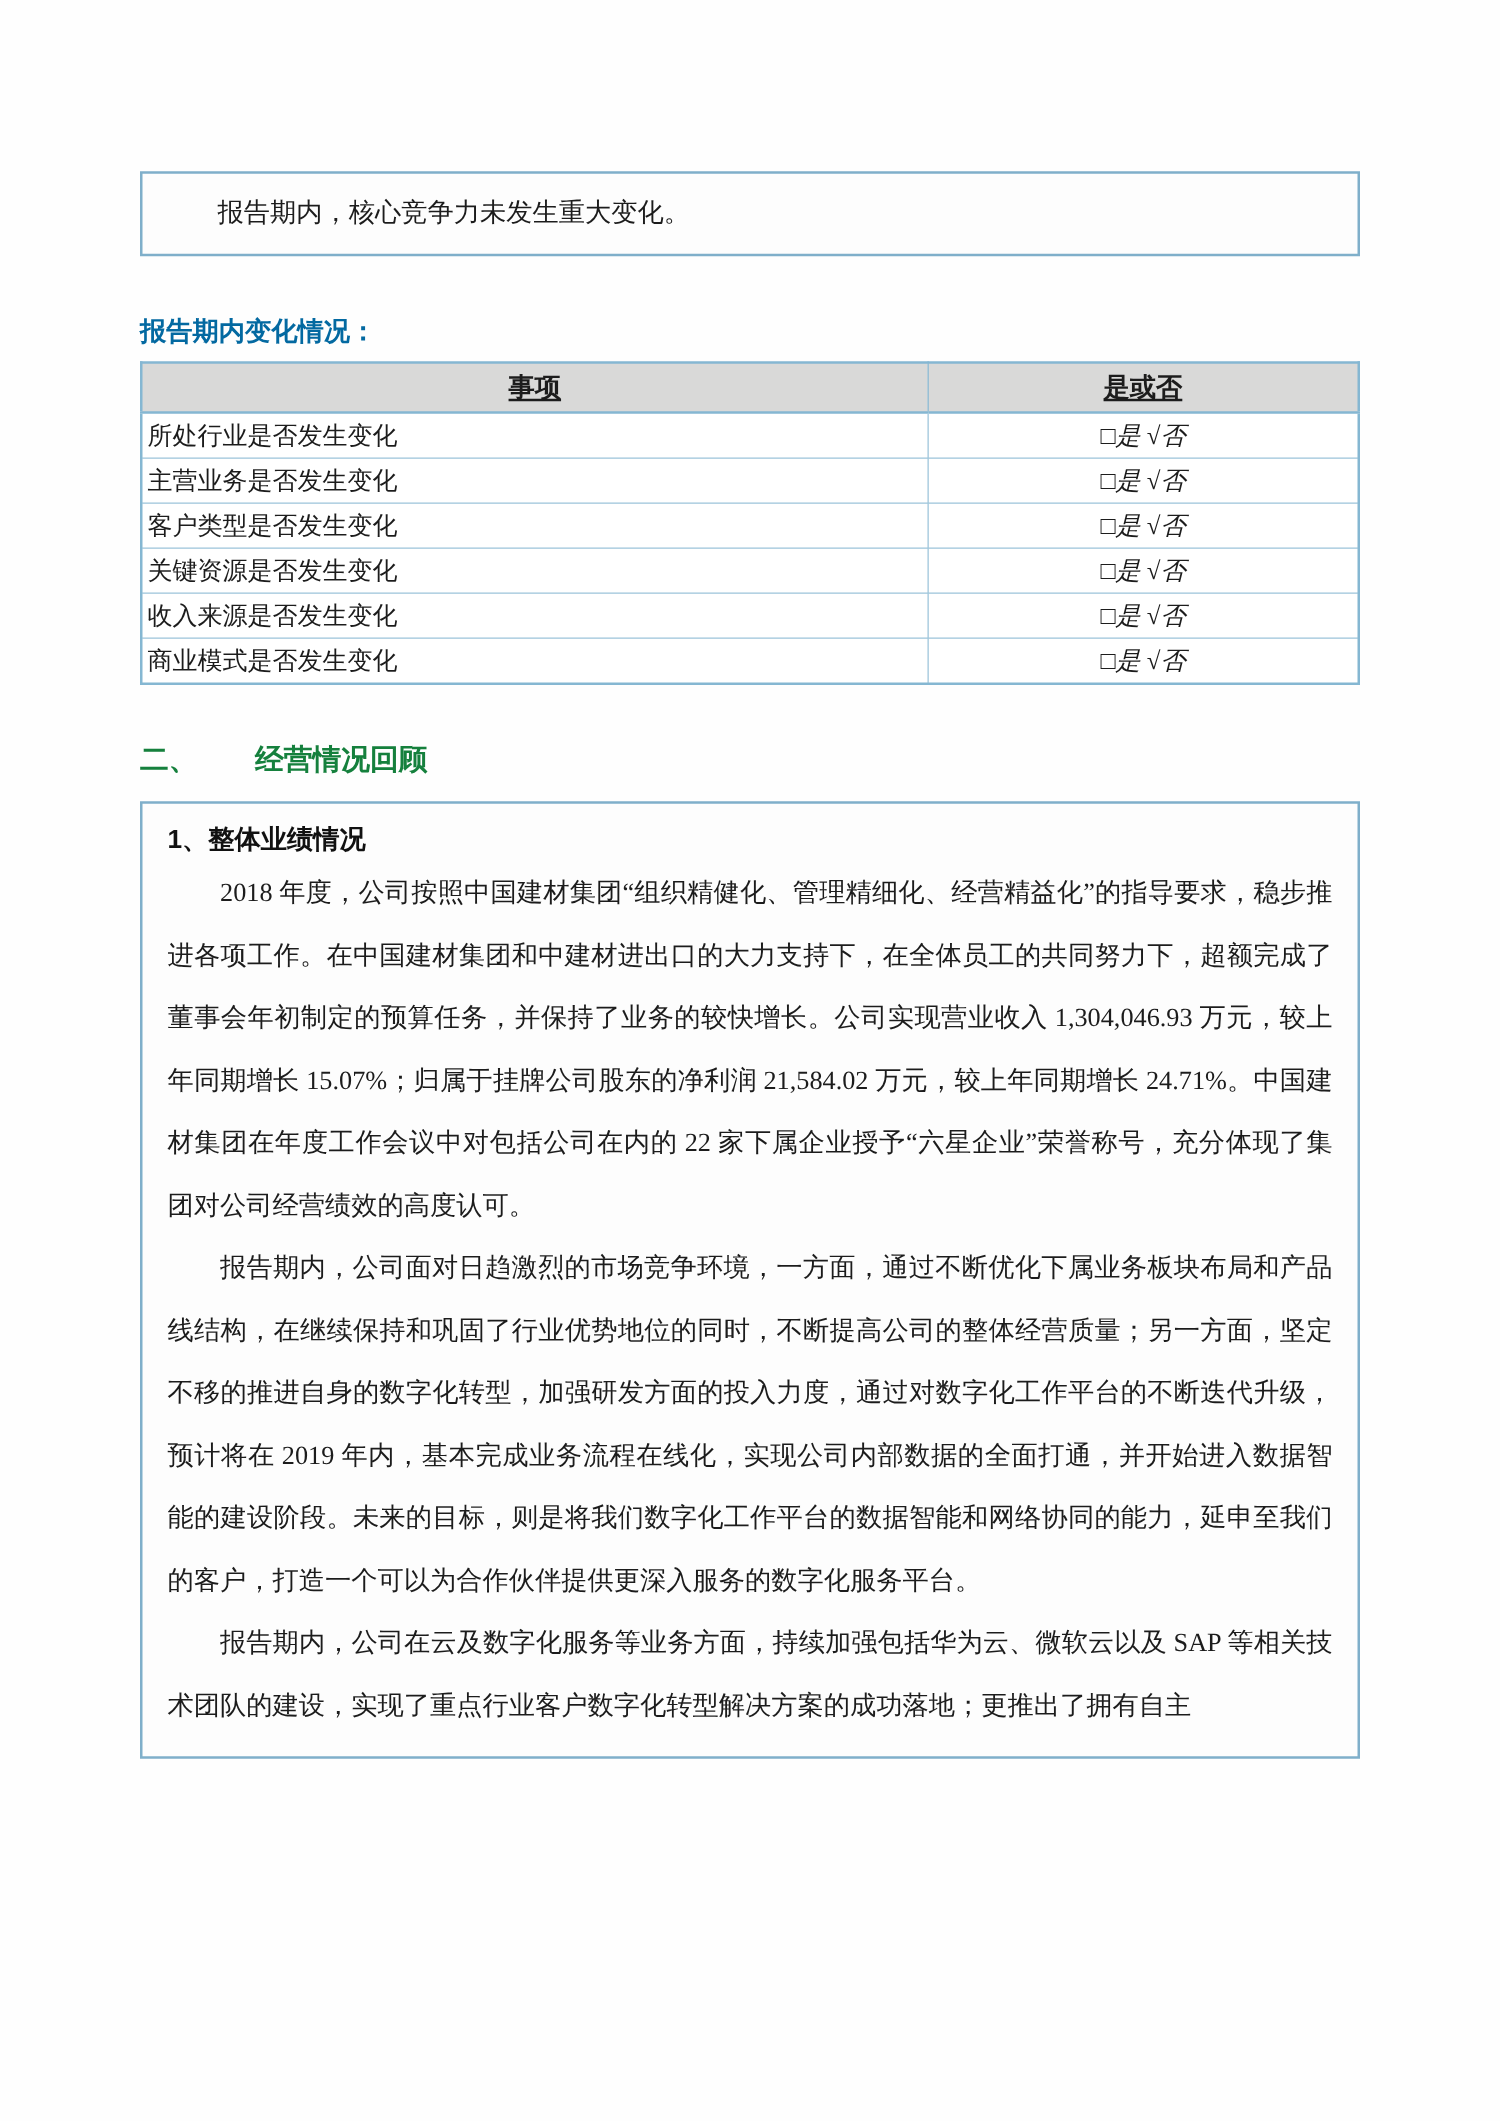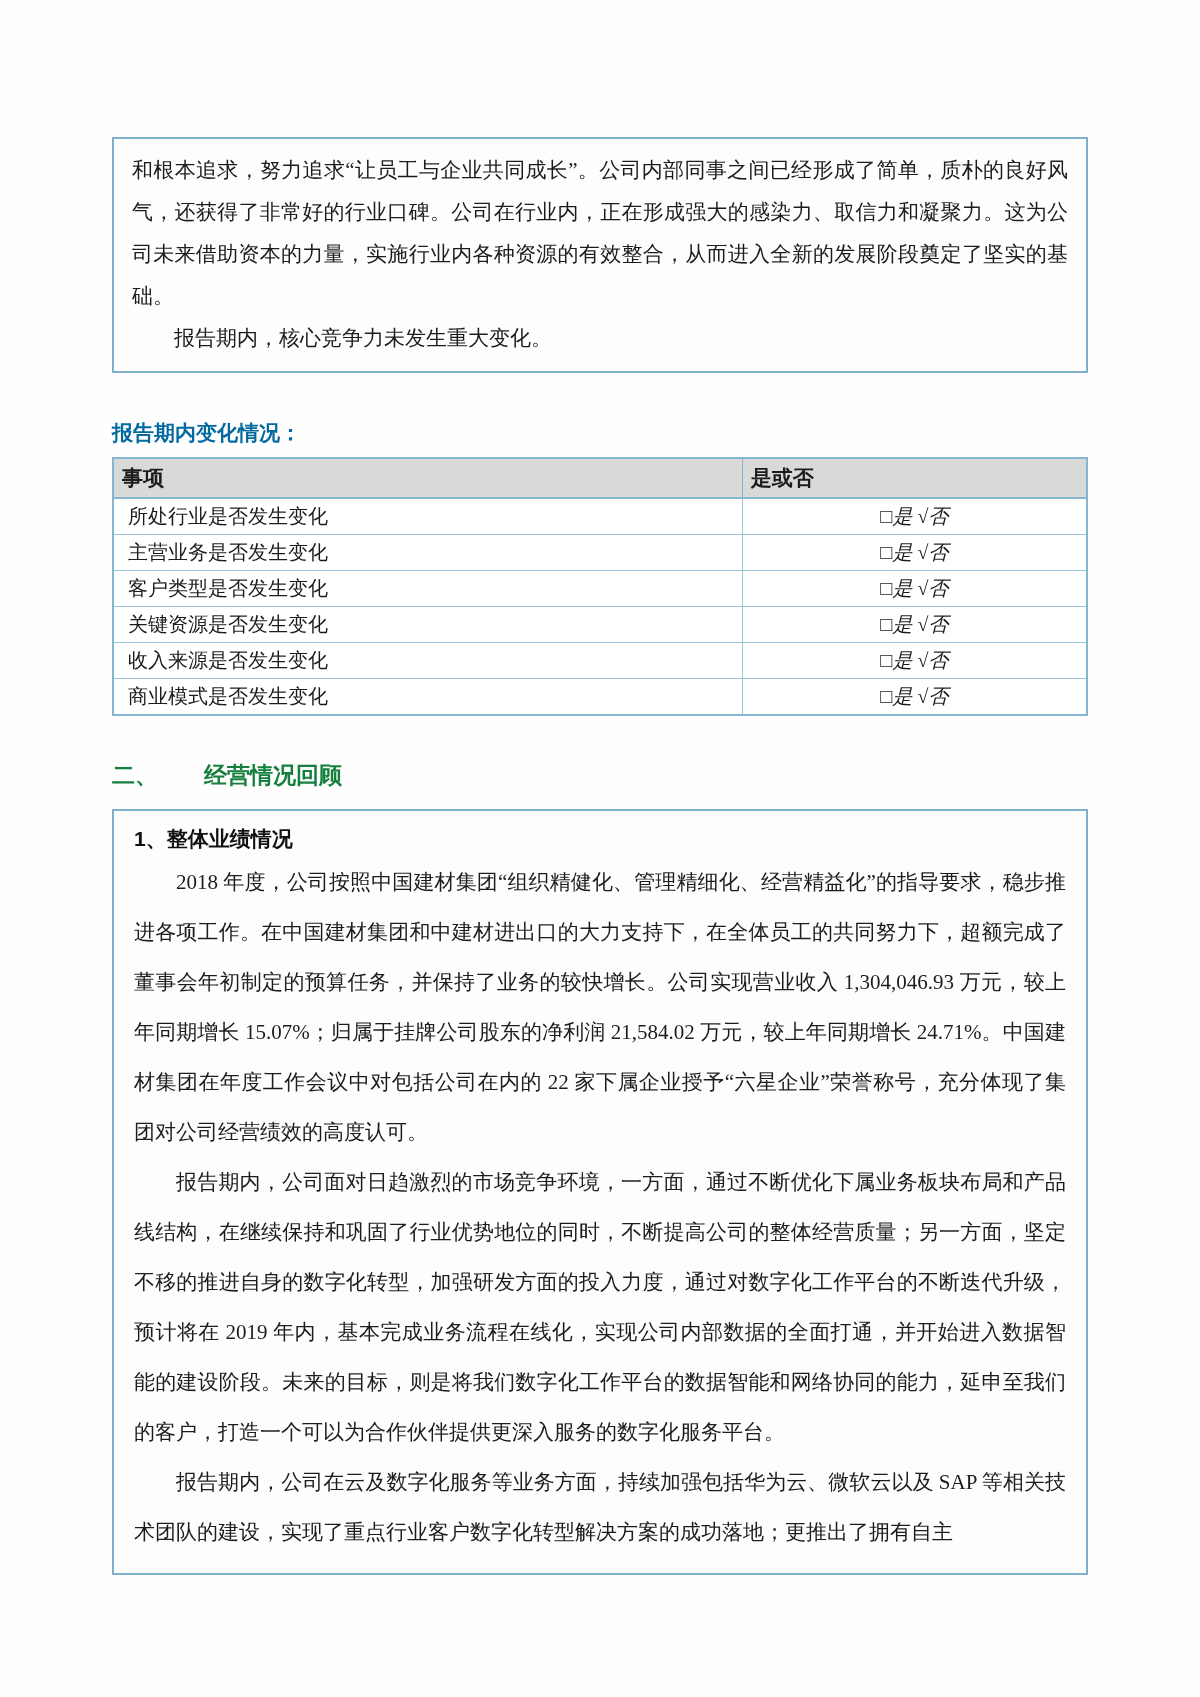--- a/index.html
+++ b/index.html
@@ -22,24 +22,24 @@
     margin:46px 0 0 0;font-family:"Liberation Sans","DejaVu Sans",sans-serif;
     font-weight:bold;font-size:21px;color:#0369a1;
   }
   
   table.changes{
     width:100%;border-collapse:collapse;margin-top:10px;
     border:2px solid #85b7d2;font-size:20px;
   }
   table.changes th{
     background:#d9d9d8;border:1px solid #85b7d2;border-bottom:2px solid #85b7d2;
-    font-weight:bold;font-size:21px;padding:5px 8px;text-align:left;
+    font-weight:bold;font-size:21px;padding:5px 8px;text-align:center;text-decoration:underline;
   }
   table.changes td{
-    border:1px solid #9cc4da;padding:4px 14px;height:25px;
+    border:1px solid #9cc4da;padding:4px 4px;height:25px;
     background:#fff;
   }
   table.changes td.item{text-align:left;}
   table.changes td.answer{text-align:center;font-style:italic;}
   table.changes col.c1{width:64.6%;}
   table.changes col.c2{width:35.4%;}
   
   .section-title{
     margin:44px 0 0 0;font-family:"Liberation Sans","DejaVu Sans",sans-serif;
     font-weight:bold;font-size:23px;color:#15803d;
@@ -62,21 +62,20 @@
   .performance-box p{
     margin:0;font-size:21px;line-height:50px;text-align:justify;text-indent:2em;
   }
 </style>
 </head>
 <body>
 
 <div class="page">
 
   <div class="intro-box">
-    <p>和根本追求，努力追求“让员工与企业共同成长”。公司内部同事之间已经形成了简单，质朴的良好风气，还获得了非常好的行业口碑。公司在行业内，正在形成强大的感染力、取信力和凝聚力。这为公司未来借助资本的力量，实施行业内各种资源的有效整合，从而进入全新的发展阶段奠定了坚实的基础。</p>
     <p class="indent">报告期内，核心竞争力未发生重大变化。</p>
   </div>
 
   <h3 class="changes-heading">报告期内变化情况：</h3>
 
   <table class="changes">
     <colgroup>
         <col class="c1">
         <col class="c2">
       </colgroup>

